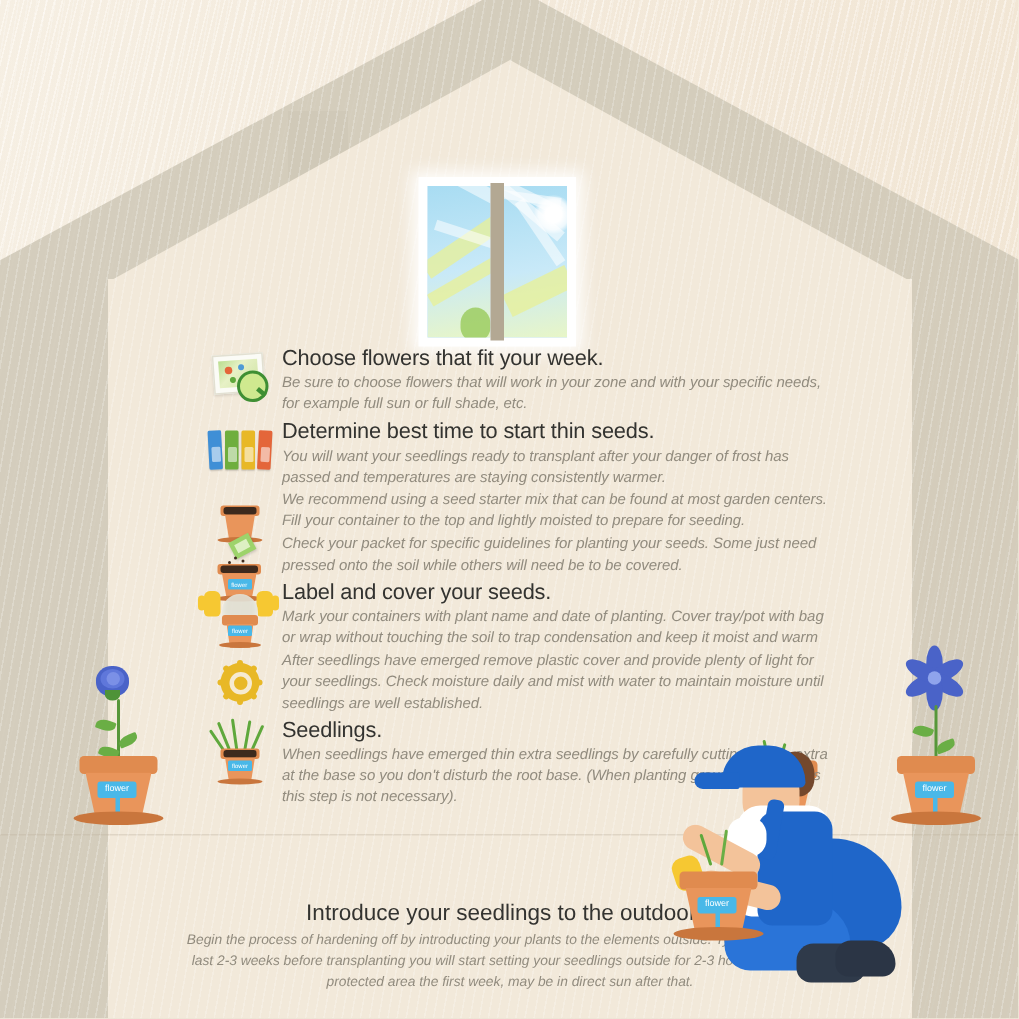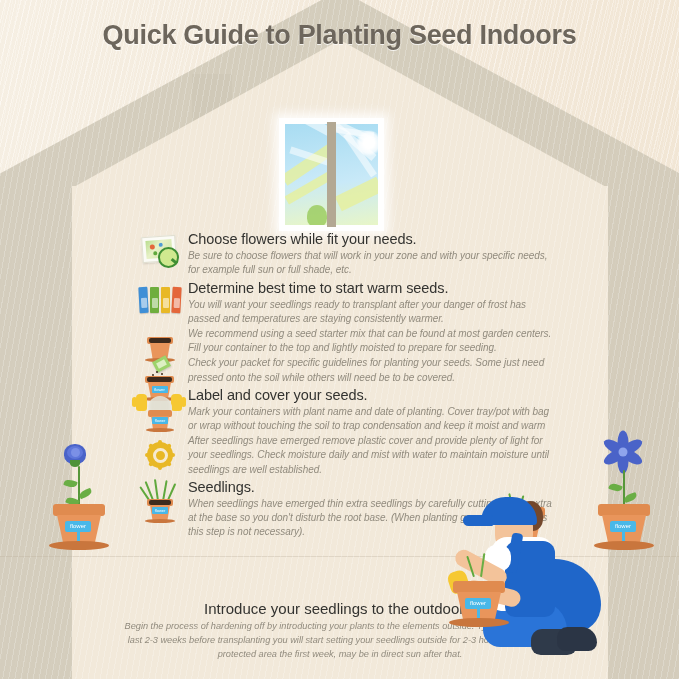--- a/index.html
+++ b/index.html
@@ -193,21 +193,20 @@
 
 <div id="stage">
 
   <div class="house-roof"></div>
   <div class="house-body"></div>
   <div class="chimney"></div>
   <div class="house-inner-roof"></div>
   <div class="house-inner-body"></div>
   <div class="floor-line"></div>
 
-  <div class="title">Quick Guide to Planting Seed Indoors</div>
 
   <div class="window">
     <div class="win-pane left">
       <div class="win-sky"></div>
       <div class="yellowstripe" style="left:-6px;top:34px;width:60px;height:12px;transform:rotate(-34deg);"></div>
       <div class="yellowstripe" style="left:-2px;top:58px;width:56px;height:9px;transform:rotate(-30deg);"></div>
       <div class="ray" style="right:-30px;top:18px;width:70px;height:9px;transform:rotate(28deg);"></div>
       <div class="ray" style="right:-30px;top:44px;width:70px;height:7px;transform:rotate(18deg);"></div>
       <div class="bush"></div>
     </div>
@@ -230,32 +229,32 @@
         <div class="cat-paper">
           <div class="cat-img"></div>
           <div class="cat-dot" style="left:7px;top:7px;width:5px;height:5px;background:#e4663a;"></div>
           <div class="cat-dot" style="left:16px;top:6px;width:4px;height:4px;background:#4f9bd6;"></div>
           <div class="cat-dot" style="left:22px;top:12px;width:4px;height:4px;background:#e8b826;"></div>
           <div class="cat-dot" style="left:10px;top:14px;width:4px;height:4px;background:#5fa83c;"></div>
         </div>
         <div class="cat-lens"></div>
         <div class="cat-handle"></div>
       </div>
-      <h3>Choose flowers while fit your needs.</h3>
+      <h3>Choose flowers that fit your week.</h3>
       <p>Be sure to choose flowers that will work in your zone and with your specific needs, for example full sun or full shade, etc.</p>
     </div>
 
     <div class="step">
       <div class="stepicon">
         <div class="pk" style="left:3px;background:#3f8fd6;transform:rotate(-3deg);"></div>
         <div class="pk" style="left:14px;background:#6fae3e;"></div>
         <div class="pk" style="left:25px;background:#e8b826;"></div>
         <div class="pk" style="left:36px;background:#e4663a;transform:rotate(3deg);"></div>
       </div>
-      <h3>Determine best time to start warm seeds.</h3>
+      <h3>Determine best time to start thin seeds.</h3>
       <p>You will want your seedlings ready to transplant after your danger of frost has passed and temperatures are staying consistently warmer.</p>
     </div>
 
     <div class="step">
       <div class="stepicon">
         <div class="pot" style="left:11px;top:8px;width:26px;height:26px;">
           <div class="rim"></div>
             <div class="soil"></div>
             <div class="body"></div>
           <div class="saucer" style="background:#c9763d;"></div>

